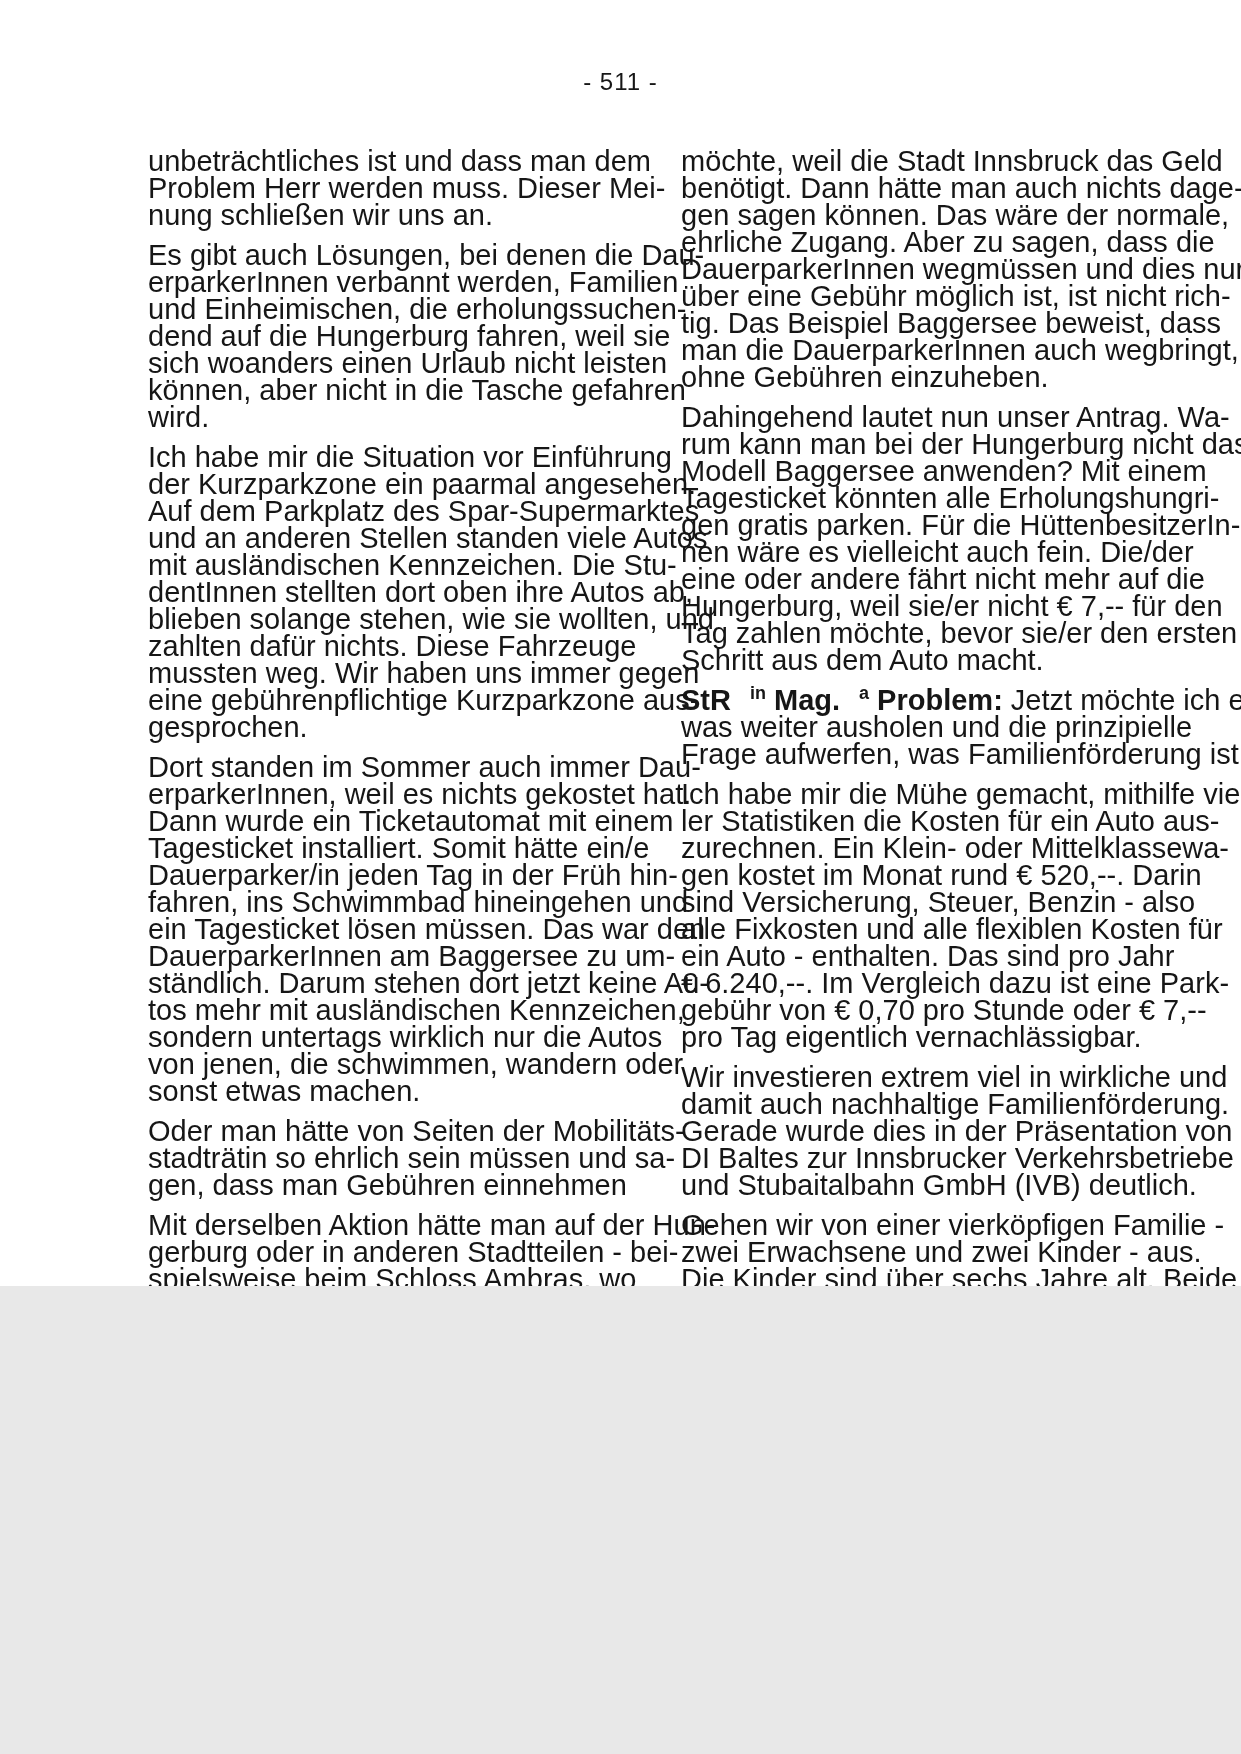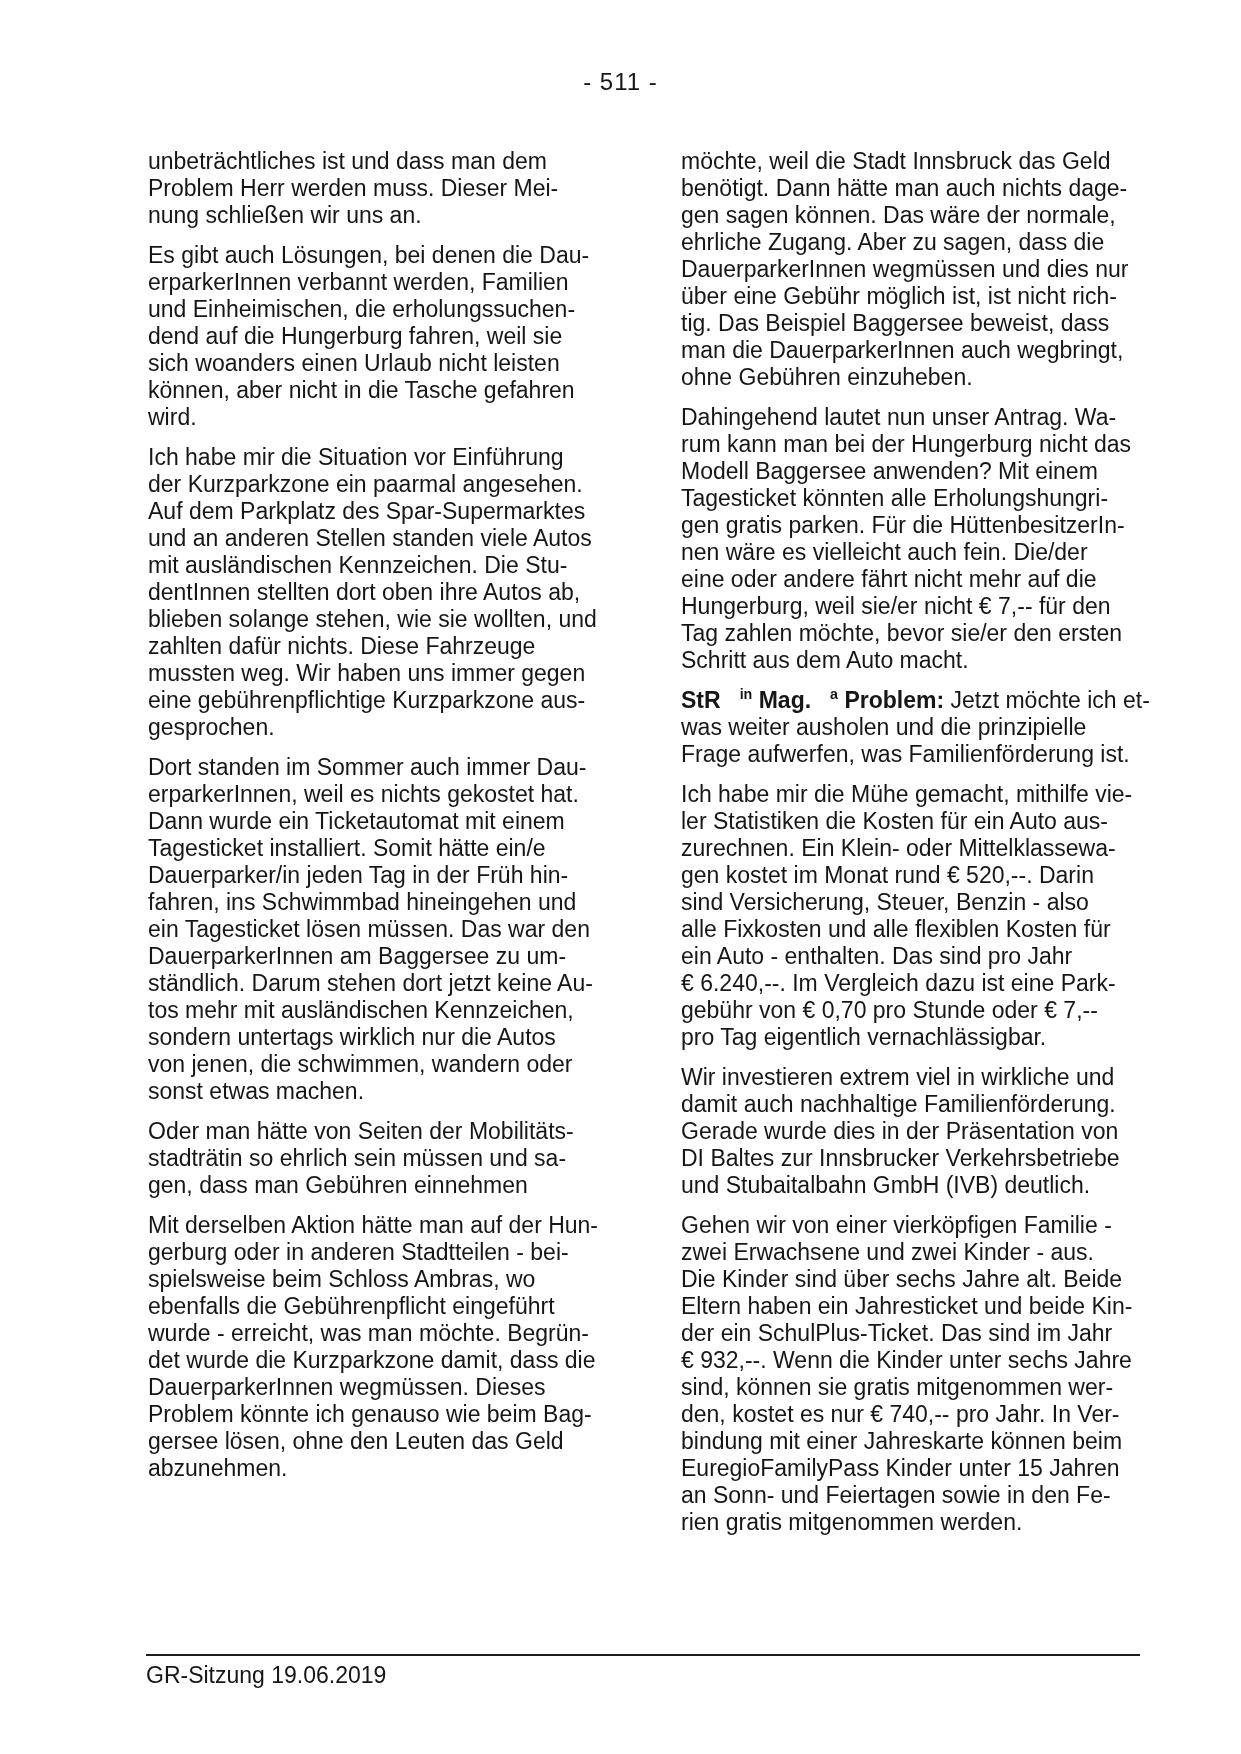--- a/index.html
+++ b/index.html
@@ -3,40 +3,40 @@
 <meta charset="utf-8">
 <style>
   html, body {
     margin: 0;
     padding: 0;
     background: #e8e8e8;
   }
   .page {
     position: relative;
     width: 1241px;
-    height: 1754px;
+    height: 1286px;
     margin: 0 auto;
     background: #ffffff;
     font-family: "Liberation Sans", "DejaVu Sans", sans-serif;
     color: #161616;
     overflow: hidden;
   }
   .page-number {
     position: absolute;
     top: 68px;
     left: 0;
     width: 100%;
     text-align: center;
     font-size: 24px;
     letter-spacing: 1px;
   }
   .column {
     position: absolute;
     top: 148px;
-    font-size: 23px;
+    font-size: 29px;
     line-height: 27px;
   }
   .column-left  { left: 148px; width: 505px; }
   .column-right { left: 681px; width: 520px; }
   .para {
     margin: 0 0 13px 0;
     white-space: pre;           
   }
   .para strong { font-weight: bold; }
   .para sup {

